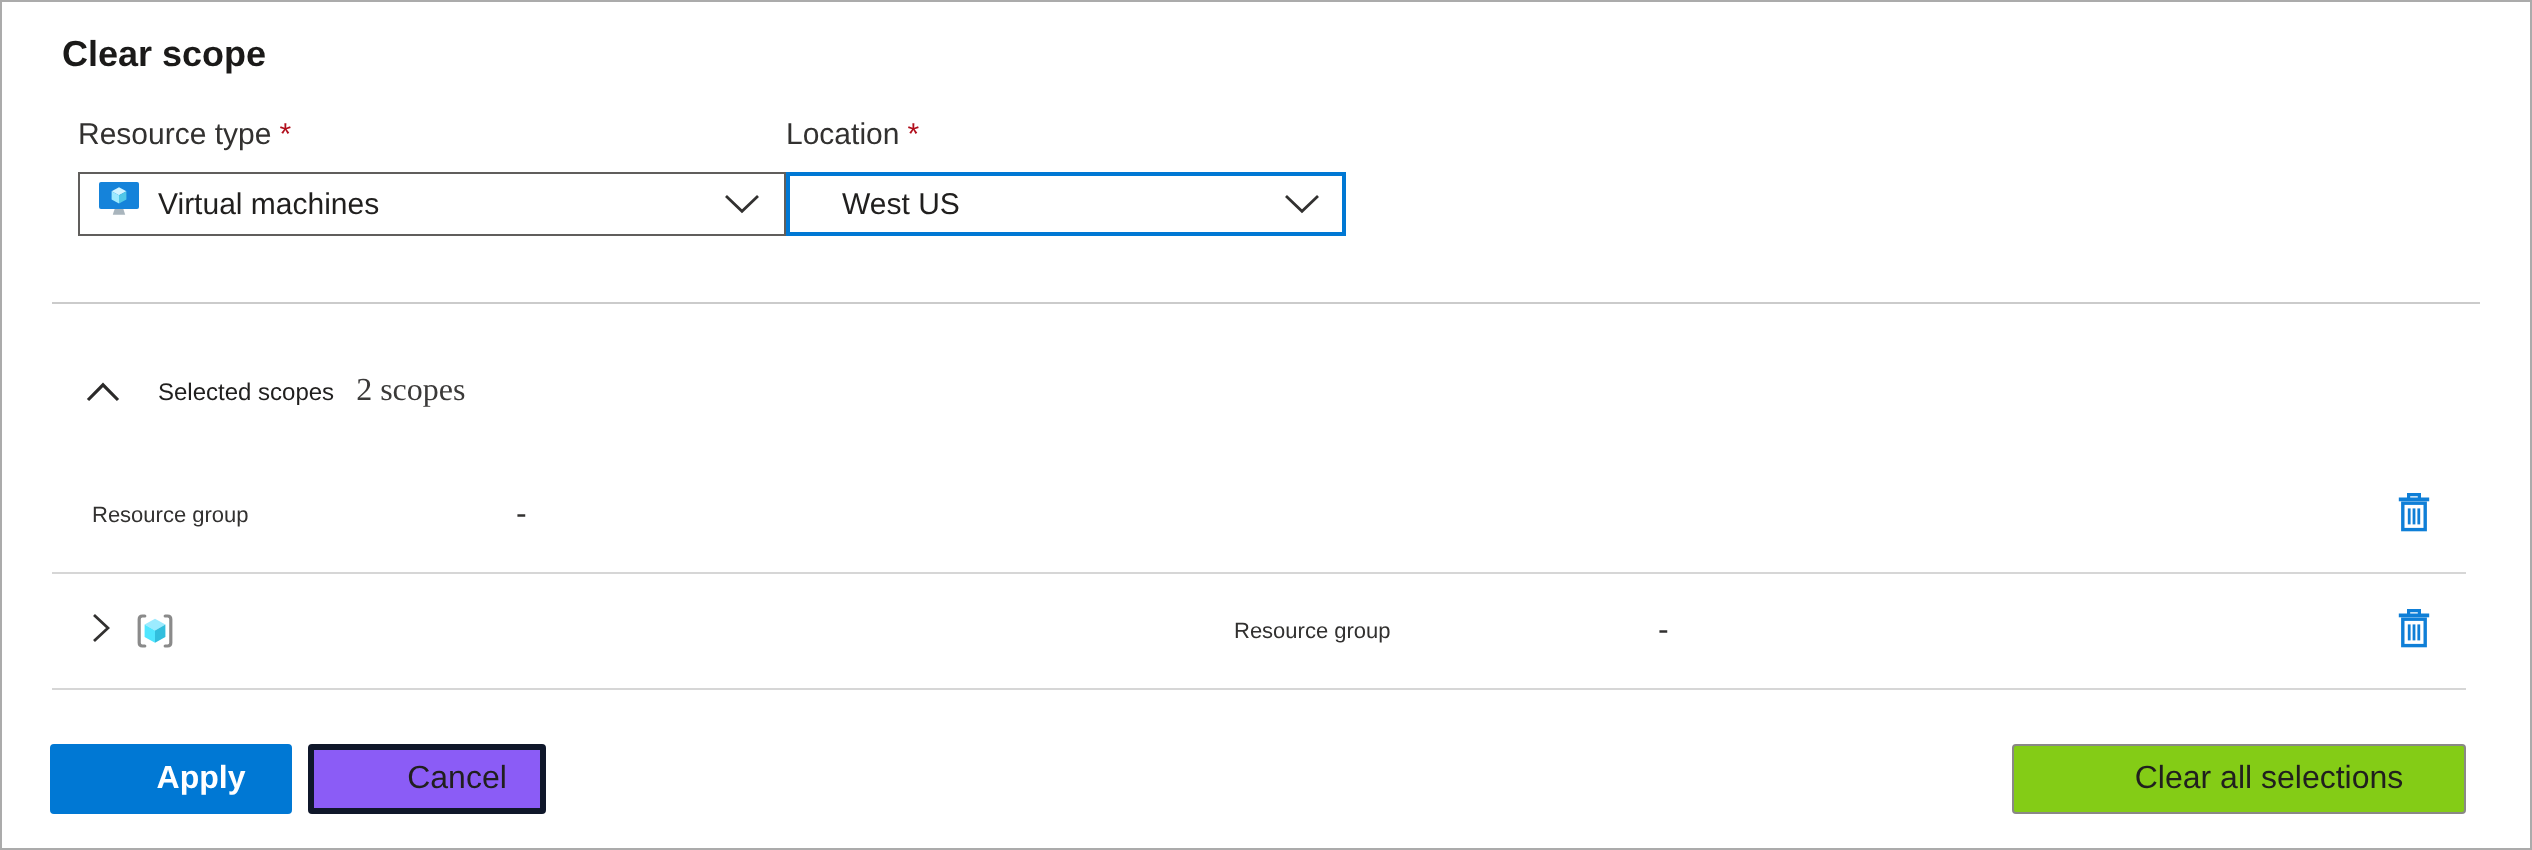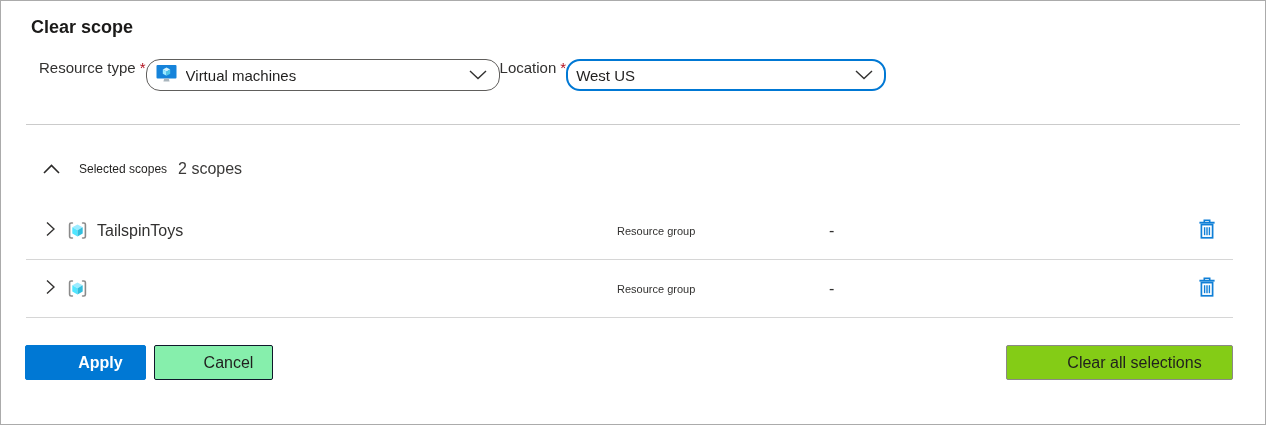--- a/index.html
+++ b/index.html
@@ -5,58 +5,58 @@
   html,body { margin:0; padding:0; background:#ffffff; }
   .frame {
     position:relative; width:1266px; height:425px; box-sizing:border-box;
     border:1px solid #ababab; background:#ffffff; overflow:hidden;
     font-family:"Liberation Sans","DejaVu Sans",sans-serif; color:#323130;
   }
   .page-title {
     margin:15px 0 0 30px; font-size:18px; font-weight:700; color:#1b1a19; line-height:22px;
   }
   .fields { display:flex; margin:21px 0 0 38px; }
-  .field { display:flex; flex-direction:row; }
+  .field { display:flex; flex-direction:column; }
   .field + .field { }
   .field-label { font-size:15px; color:#323130; line-height:18px; margin-bottom:9px; }
   .required { color:#b10e1c; margin-left:4px; }
   .combobox {
-    width:354px; height:32px; box-sizing:border-box; border:1px solid #605e5c; border-radius:14px;
+    width:354px; height:32px; box-sizing:border-box; border:1px solid #605e5c; border-radius:0;
     background:#fff; display:flex; align-items:center; padding:0 12px 0 9px; cursor:pointer;
   }
-  .combobox.focused { width:320px; border:2px solid #0078d4; padding:0 11px 0 8px;gap:28px; }
+  .combobox.focused { width:280px; border:2px solid #0078d4; padding:0 11px 0 26px;gap:28px; }
   .combobox-value { font-size:15px; color:#201f1e; flex:1 1 auto; white-space:nowrap; overflow:hidden; }
   .combobox .icon-vm { margin-right:9px; flex:0 0 auto; }
   .chevron { flex:0 0 auto; display:flex; align-items:center; }
   .divider { height:0; border-top:1px solid #cbcbcb; margin:33px 25px 0 25px; }
   .section-header { display:flex; align-items:center; margin:33px 0 0 42px; }
   .collapse-btn { display:flex; align-items:center; background:none; border:none; padding:0; cursor:pointer; }
   .section-title { margin-left:19px; font-size:12px; font-weight:400; color:#201f1e; line-height:22px; }
-  .section-count { margin-left:11px; font-size:16px; color:#3b3a39; line-height:22px; }
+  .section-count { margin-left:11px; font-size:16px; color:#3b3a39; line-height:22px;font-family:Liberation Serif, serif; }
   .scope-list { margin:22px 32px 0 25px; }
   .scope-row {
     display:flex; align-items:center; height:58px; box-sizing:border-box;
     border-bottom:1px solid #d6d6d6; padding:0 15px 0 20px; background:#fff;
   }
   .name-cell { display:flex; align-items:center; flex:0 0 571px; min-width:0; }
   .expander { background:none; border:none; padding:0 0 0 0; margin-right:12px; cursor:pointer; display:flex; align-items:center; }
   .rg-icon-wrap { margin-right:9px; display:flex; align-items:center; }
   .scope-name { font-size:16px; color:#323130; white-space:nowrap; }
   .type-cell { flex:0 0 212px; font-size:11px; color:#323130; }
   .dash-cell { flex:1 1 auto; font-size:16px; color:#323130; }
   .delete-btn { background:none; border:none; padding:2px; cursor:pointer; display:flex; align-items:center; }
   .buttons-bar { display:flex; align-items:center; margin:27px 32px 0 24px; }
   .btn {
     height:35px; box-sizing:border-box; border-radius:2px; font-size:16px; cursor:pointer;
     display:inline-flex; align-items:center; justify-content:center;
     font-family:"Liberation Sans","DejaVu Sans",sans-serif;
     padding-left:36px;
   }
   .btn-primary { width:121px; background:#0078d4; border:1px solid #0078d4; color:#ffffff; font-weight:700; }
-  .btn-secondary { width:119px; margin-left:8px; background:#86efac; border:1px solid #0f172a; color:#201f1e; }
+  .btn-secondary { width:119px; margin-left:8px; background:#8b5cf6; border:3px solid #0f172a; color:#201f1e; }
   .btn-clear { width:227px; margin-left:auto; background:#84cc16; border:1px solid #8a8886; color:#201f1e; }
 </style>
 </head>
 <body>
 
 <div class="frame">
 
   <div class="page-title">Clear scope</div>
 
   <div class="fields">
@@ -106,39 +106,20 @@
           </svg>
       </span>
     </button>
     <span class="section-title">Selected scopes</span>
     <span class="section-count">2 scopes</span>
   </div>
 
   <div class="scope-list">
 
     <div class="scope-row">
-      <div class="name-cell">
-        <button class="expander">
-          <span>
-            <svg width="9" height="16" viewBox="0 0 9 16">
-                <path d="M1 1.5 L8 8 L1 14.5" fill="none" stroke="#323130" stroke-width="1.4"></path>
-              </svg>
-          </span>
-        </button>
-        <span class="rg-icon-wrap">
-          <svg width="21" height="19" viewBox="0 0 21 19">
-            <path d="M5.4 2 H4.2 Q2.6 2 2.6 3.6 V15.4 Q2.6 17 4.2 17 H5.4" fill="none" stroke="#8a8a8a" stroke-width="1.6" stroke-linecap="round"></path>
-            <path d="M15.6 2 H16.8 Q18.4 2 18.4 3.6 V15.4 Q18.4 17 16.8 17 H15.6" fill="none" stroke="#8a8a8a" stroke-width="1.6" stroke-linecap="round"></path>
-            <polygon points="10.5,3.4 15.7,6.3 10.5,9.2 5.3,6.3" fill="#9cebff"></polygon>
-            <polygon points="5.3,6.3 10.5,9.2 10.5,15.4 5.3,12.5" fill="#50e6ff"></polygon>
-            <polygon points="15.7,6.3 10.5,9.2 10.5,15.4 15.7,12.5" fill="#32bedd"></polygon>
-          </svg>
-        </span>
-        <span class="scope-name">TailspinToys</span>
-      </div>
       <div class="type-cell">Resource group</div>
       <div class="dash-cell">-</div>
       <button class="delete-btn">
         <span>
           <svg width="18" height="20" viewBox="0 0 18 20" fill="none" stroke="#0f7fd7">
             <path d="M6.3 3.4 V1.3 H11.7 V3.4" stroke-width="1.6"></path>
             <line x1="1.4" y1="3.7" x2="16.6" y2="3.7" stroke-width="1.9"></line>
             <rect x="3.4" y="5.6" width="11.2" height="13.2" stroke-width="1.7"></rect>
             <line x1="6.6" y1="8.2" x2="6.6" y2="16.2" stroke-width="1.4"></line>
             <line x1="9" y1="8.2" x2="9" y2="16.2" stroke-width="1.4"></line>

